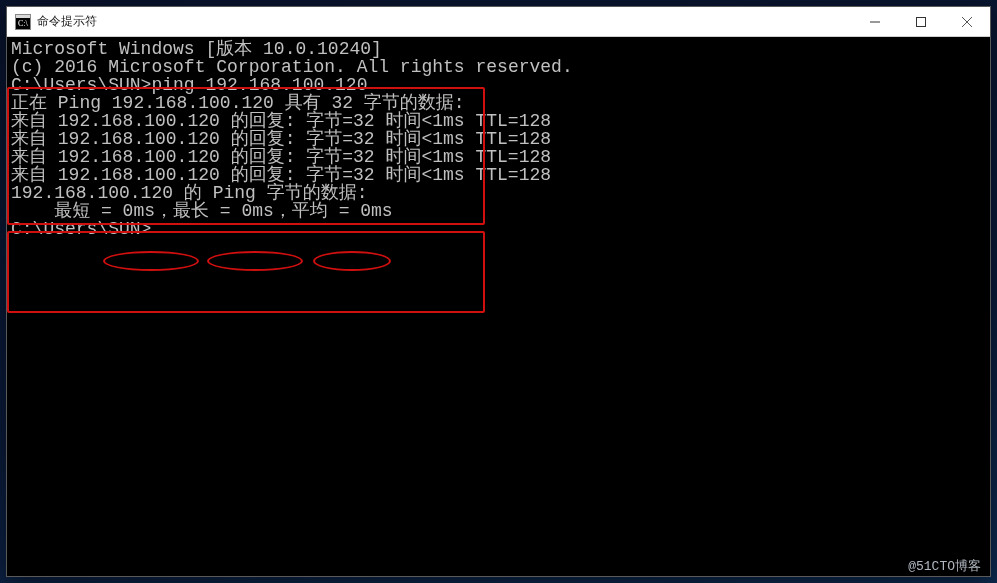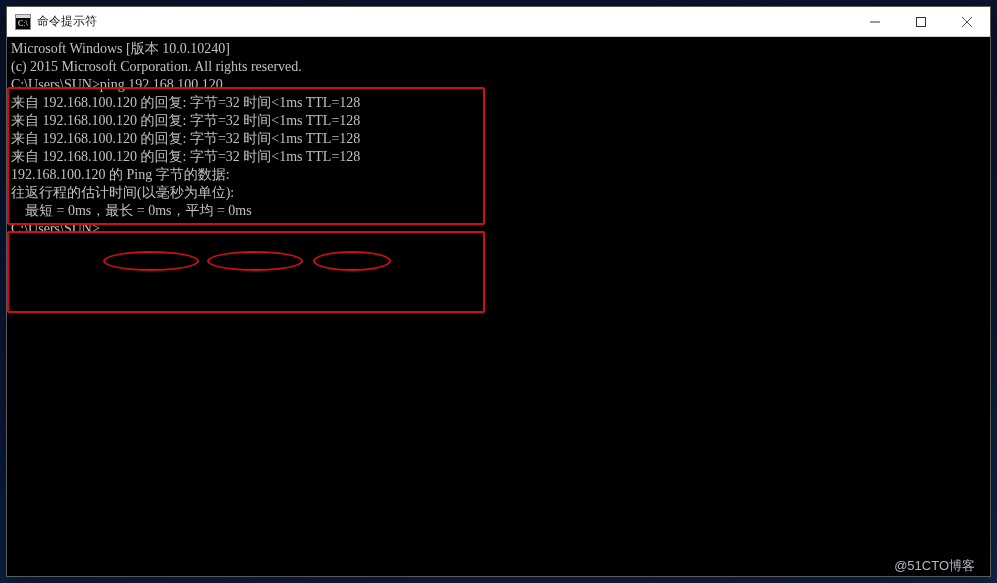--- a/index.html
+++ b/index.html
@@ -41,22 +41,22 @@
   }
   .winbtns { display: flex; height: 100%; }
   .winbtn {
     width: 46px; height: 30px;
     display: flex; align-items: center; justify-content: center;
     color: #333;
   }
   .winbtn svg { width: 10px; height: 10px; stroke: #333; stroke-width: 1; fill: none; }
   .winbtn-close svg { stroke: #555; }
   .console {
-    font-family: Liberation Serif, serif;
-    font-size: 14px;
+    font-family: Liberation Mono, monospace;
+    font-size: 18px;
     line-height: 18px;
     color: #c0c0c0;
     padding: 3px 4px;
     position: relative;
     letter-spacing: 0px;
   }
   .line { white-space: pre; }
   .annot {
     position: absolute;
     border: 2px solid #d20f0f;
@@ -64,24 +64,24 @@
     pointer-events: none;
   }
   .ellipse {
     position: absolute;
     border: 2px solid #d20f0f;
     border-radius: 50%;
     pointer-events: none;
   }
   .watermark {
     position: absolute;
-    right: 22px; bottom: 8px;
+    right: 16px; bottom: 8px;
     color: #cfd6e2;
     font-size: 13px;
-    font-family: Liberation Sans, sans-serif;
+    font-family: Liberation Mono, monospace;
     opacity: .85;
     text-shadow: 0 1px 2px rgba(0,0,0,.6);
   }
 </style>
 </head>
 <body>
 
 <div class="window">
   <div class="titlebar">
     <span class="icon">
@@ -107,31 +107,31 @@
         <svg viewBox="0 0 10 10">
             <line x1="0" y1="0" x2="10" y2="10"></line>
             <line x1="10" y1="0" x2="0" y2="10"></line>
           </svg>
       </div>
     </div>
   </div>
 
   <div class="console">
     <div class="line">Microsoft Windows [版本 10.0.10240]</div>
-    <div class="line">(c) 2015 Microsoft Corporation. All rights reserved.</div>
+    <div class="line">(c) 2016 Microsoft Corporation. All rights reserved.</div>
     <div class="line"></div>
     <div class="line">C:\Users\SUN&gt;ping 192.168.100.120</div>
     <div class="line"></div>
+    <div class="line">正在 Ping 192.168.100.120 具有 32 字节的数据:</div>
     <div class="line">来自 192.168.100.120 的回复: 字节=32 时间&lt;1ms TTL=128</div>
     <div class="line">来自 192.168.100.120 的回复: 字节=32 时间&lt;1ms TTL=128</div>
     <div class="line">来自 192.168.100.120 的回复: 字节=32 时间&lt;1ms TTL=128</div>
     <div class="line">来自 192.168.100.120 的回复: 字节=32 时间&lt;1ms TTL=128</div>
     <div class="line"></div>
     <div class="line">192.168.100.120 的 Ping 字节的数据:</div>
-    <div class="line">往返行程的估计时间(以毫秒为单位):</div>
     <div class="line">    最短 = 0ms，最长 = 0ms，平均 = 0ms</div>
     <div class="line"></div>
     <div class="line">C:\Users\SUN&gt;</div>
 
     <div class="annot" style="left:0px; top:50px; width:478px; height:138px;"></div>
     <div class="annot" style="left:0px; top:194px; width:478px; height:82px;"></div>
 
     <div class="ellipse" style="left:96px; top:214px; width:96px; height:20px;"></div>
     <div class="ellipse" style="left:200px; top:214px; width:96px; height:20px;"></div>
     <div class="ellipse" style="left:306px; top:214px; width:78px; height:20px;"></div>

